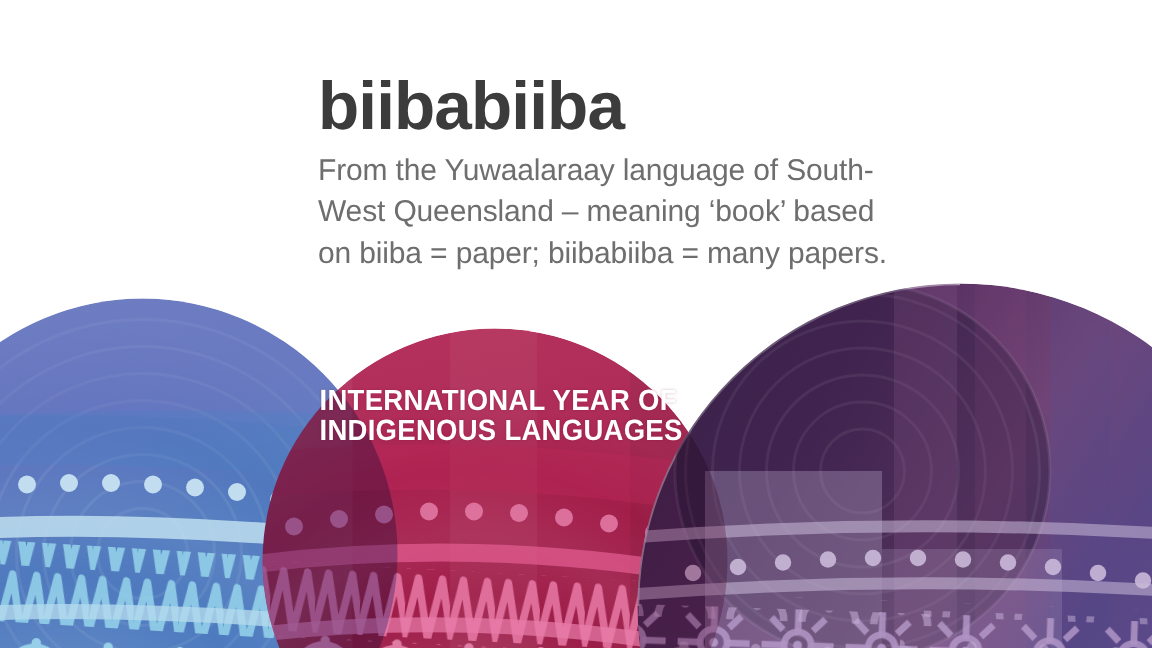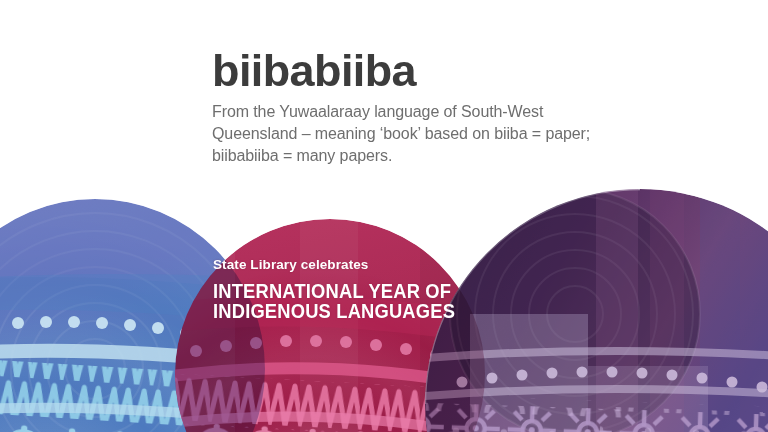--- a/index.html
+++ b/index.html
@@ -41,21 +41,21 @@
     margin: 0 0 6px 0;
   }
   .pronounce {
     font-size: 18.5px;
     font-weight: bold;
     color: #3c3c3c;
     letter-spacing: -0.2px;
     margin: 0 0 14px 0;
   }
   .definition {
-    font-size: 16px;
+    font-size: 20px;
     font-weight: normal;
     color: #6e6e6e;
     line-height: 1.38;
     margin: 0;
     letter-spacing: -0.1px;
     width: 380px;
   }
 
   
   #art {
@@ -378,20 +378,19 @@
       </g>
     </g>
   </svg>
 
   <div class="text-block">
     <h1 class="headword">biibabiiba</h1>
     <p class="definition">From the Yuwaalaraay language of South-West Queensland – meaning ‘book’ based on biiba = paper; biibabiiba = many papers.</p>
   </div>
 
   <div class="celebrate-block">
-    <p class="celebrate-sub">State Library celebrates</p>
     <p class="celebrate-main">
       <span>INTERNATIONAL YEAR OF</span>
       <span>INDIGENOUS LANGUAGES</span>
     </p>
   </div>
 
 </div>
 
 </body></html>

